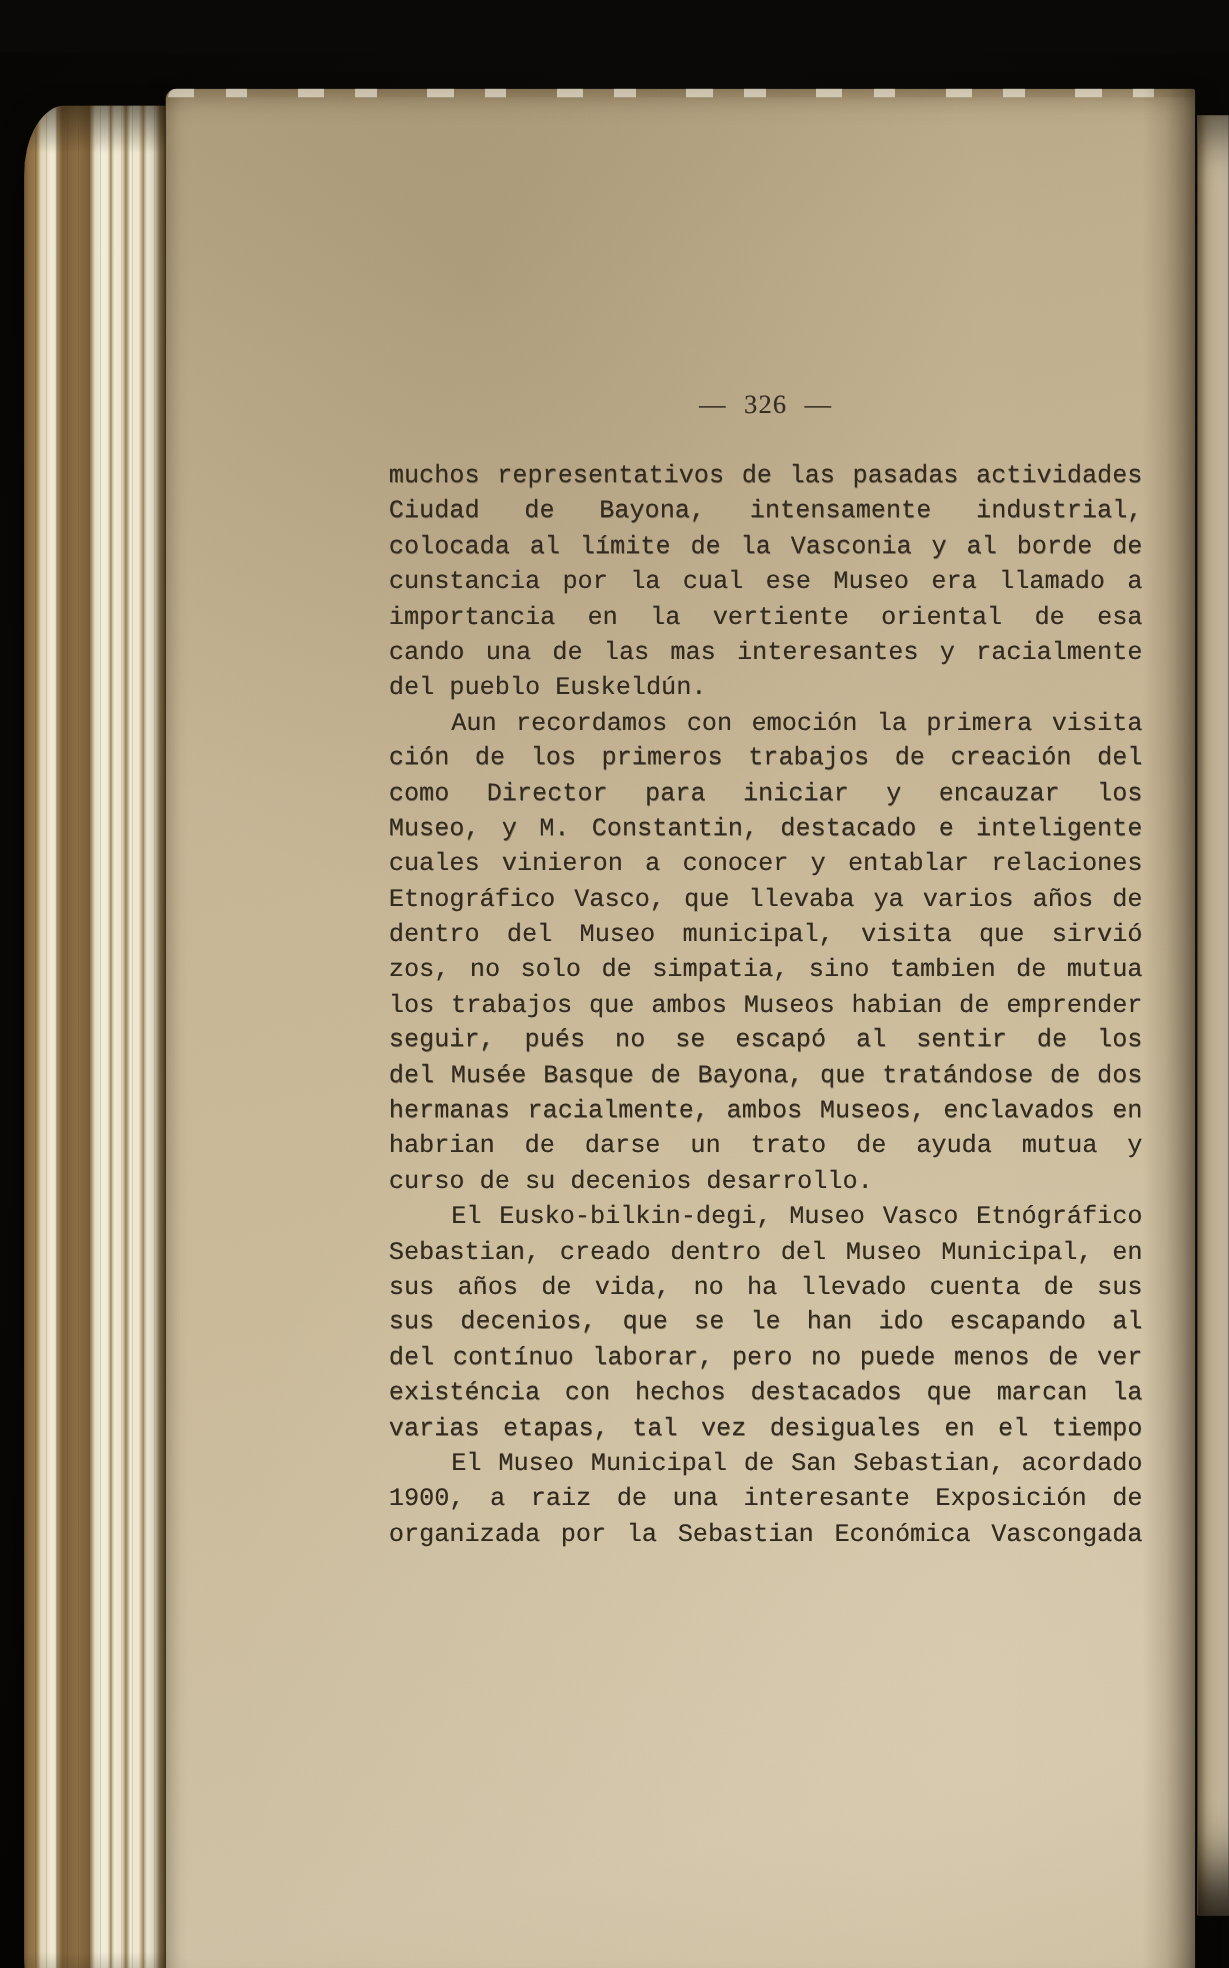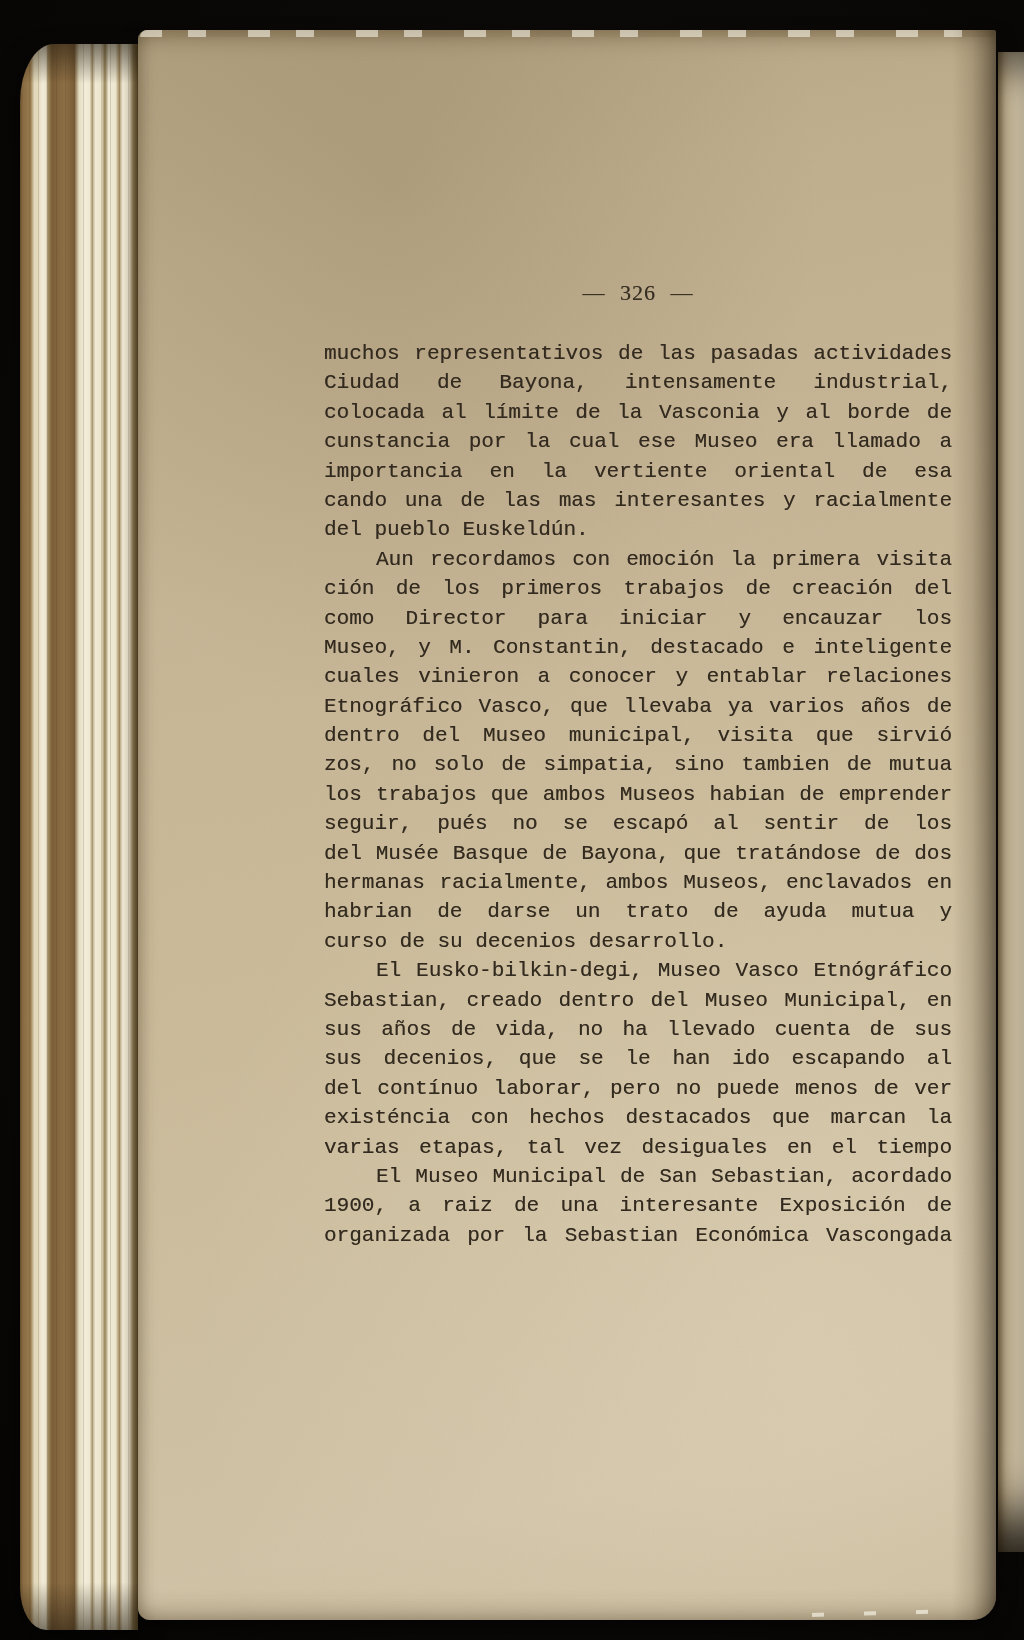--- a/index.html
+++ b/index.html
@@ -4,20 +4,21 @@
 <style>
   html,body{margin:0;padding:0;}
   body{
     width:1024px;height:1640px;position:relative;overflow:hidden;
     background:#0b0908;
     font-family:"Liberation Serif","DejaVu Serif",serif;
   }
   .scene{
     position:absolute;inset:0;
     background:radial-gradient(ellipse at 55% 45%, #14110c 0%, #0b0908 60%, #060504 100%);
+    margin-top:44px;
   }
   
   .page-stack{
     position:absolute;left:20px;top:44px;width:118px;height:1586px;
     border-radius:34px 0 0 26px / 58px 0 0 42px;
     background:
       repeating-linear-gradient(90deg, rgba(70,55,30,.18) 0 1px, rgba(0,0,0,0) 1px 9px),
       linear-gradient(180deg, rgba(30,22,10,.55) 0%, rgba(30,22,10,0) 2.5%, rgba(30,22,10,0) 97%, rgba(30,22,10,.55) 100%),
       linear-gradient(90deg,
         #6e5430 0%, #8a6d44 3%, #9a7c4e 9%, #e0d7ba 12%, #e6ddc0 16%, #f0ead7 19%,

